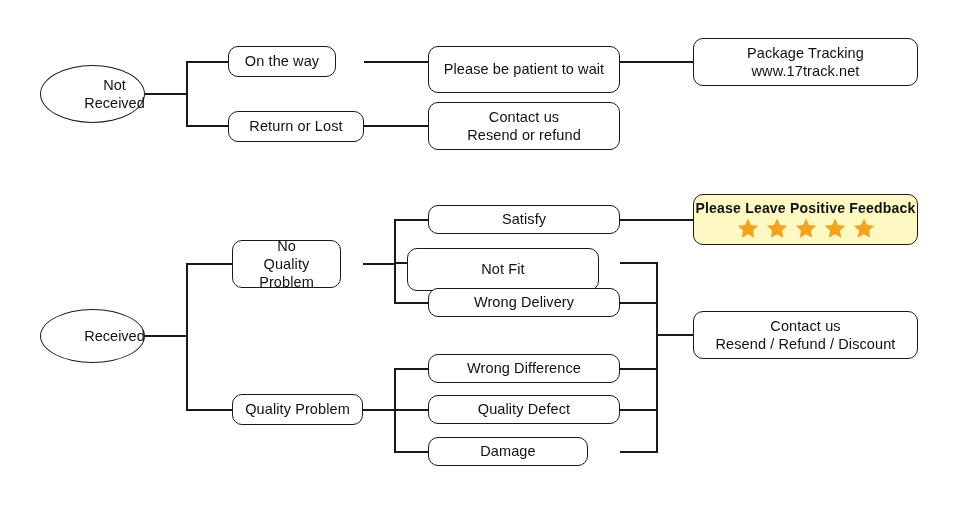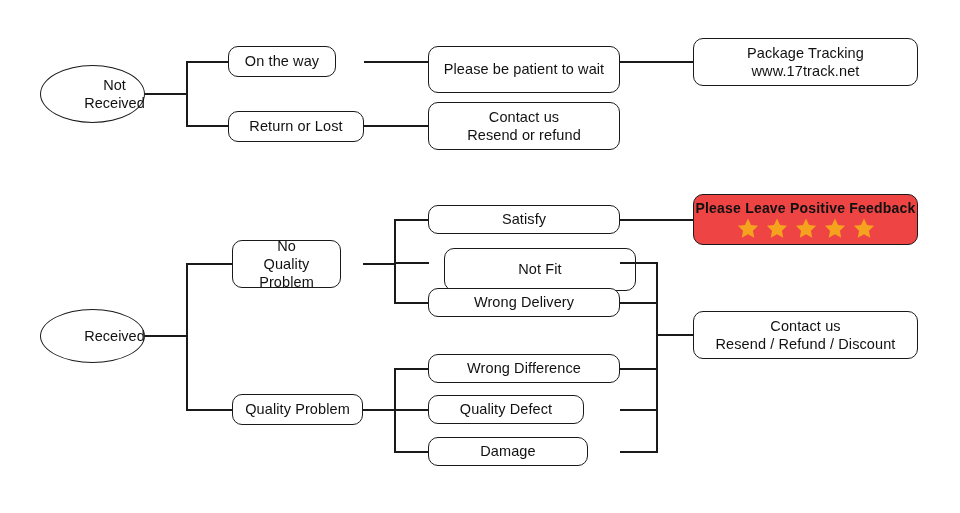--- a/index.html
+++ b/index.html
@@ -66,21 +66,21 @@
     line-height: 1.25;
   }
   .ellipse .l1, .ellipse .l2 { display: block; margin-left: 44px; }
 
   
   .feedback-box {
     position: absolute;
     box-sizing: border-box;
     border: 1.6px solid #1a1a1a;
     border-radius: 10px;
-    background: #ef4444;
+    background: #fef9c3;
     display: flex;
     flex-direction: column;
     align-items: center;
     justify-content: center;
     gap: 1px;
   }
   .feedback-text {
     font-size: 14px;
     font-weight: 600;
     color: #111111;
@@ -186,37 +186,37 @@
   <div class="line v" style="left:394px; top:368px; height:84px;"></div>
   <div class="line h" style="left:394px; top:368px; width:35px;"></div>
   <div class="line h" style="left:394px; top:409px; width:35px;"></div>
   <div class="line h" style="left:394px; top:451px; width:35px;"></div>
 
   <div class="node" style="left:428px; top:205px; width:192px; height:29px;">
     <span class="lines">
         <span class="l1">Satisfy</span>
       </span>
   </div>
-  <div class="node" style="left:444px; top:248px; width:192px; height:43px;">
+  <div class="node" style="left:407px; top:248px; width:192px; height:43px;">
     <span class="lines">
         <span class="l1">Not Fit</span>
       </span>
   </div>
   <div class="node" style="left:428px; top:288px; width:192px; height:29px;">
     <span class="lines">
         <span class="l1">Wrong Delivery</span>
       </span>
   </div>
 
   <div class="node" style="left:428px; top:354px; width:192px; height:29px;">
     <span class="lines">
         <span class="l1">Wrong Difference</span>
       </span>
   </div>
-  <div class="node" style="left:428px; top:395px; width:156px; height:29px;">
+  <div class="node" style="left:428px; top:395px; width:192px; height:29px;">
     <span class="lines">
         <span class="l1">Quality Defect</span>
       </span>
   </div>
   <div class="node" style="left:428px; top:437px; width:160px; height:29px;">
     <span class="lines">
         <span class="l1">Damage</span>
       </span>
   </div>
 

